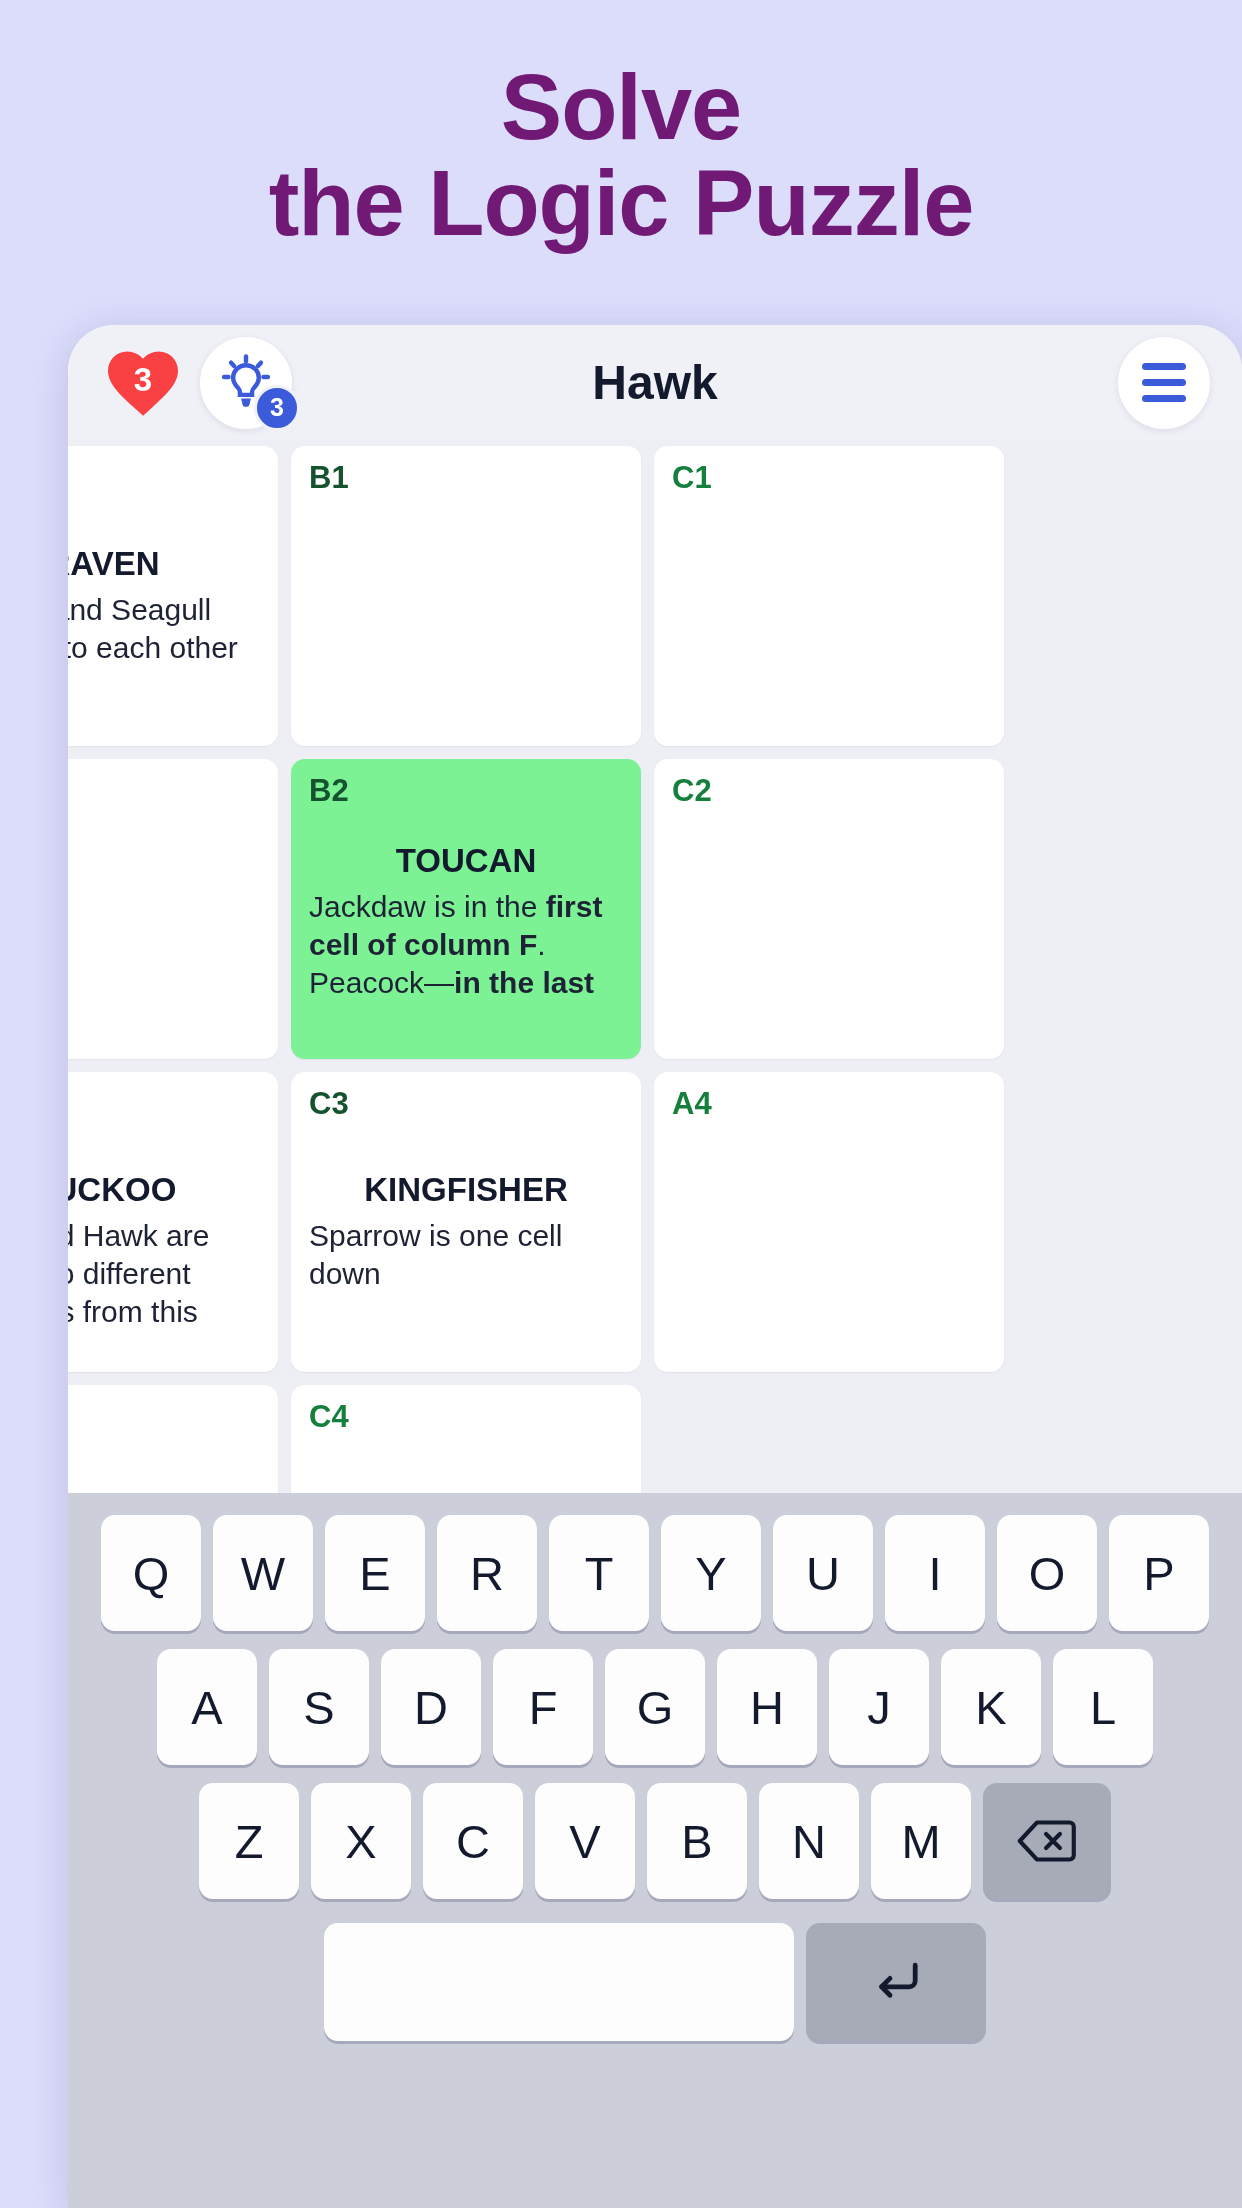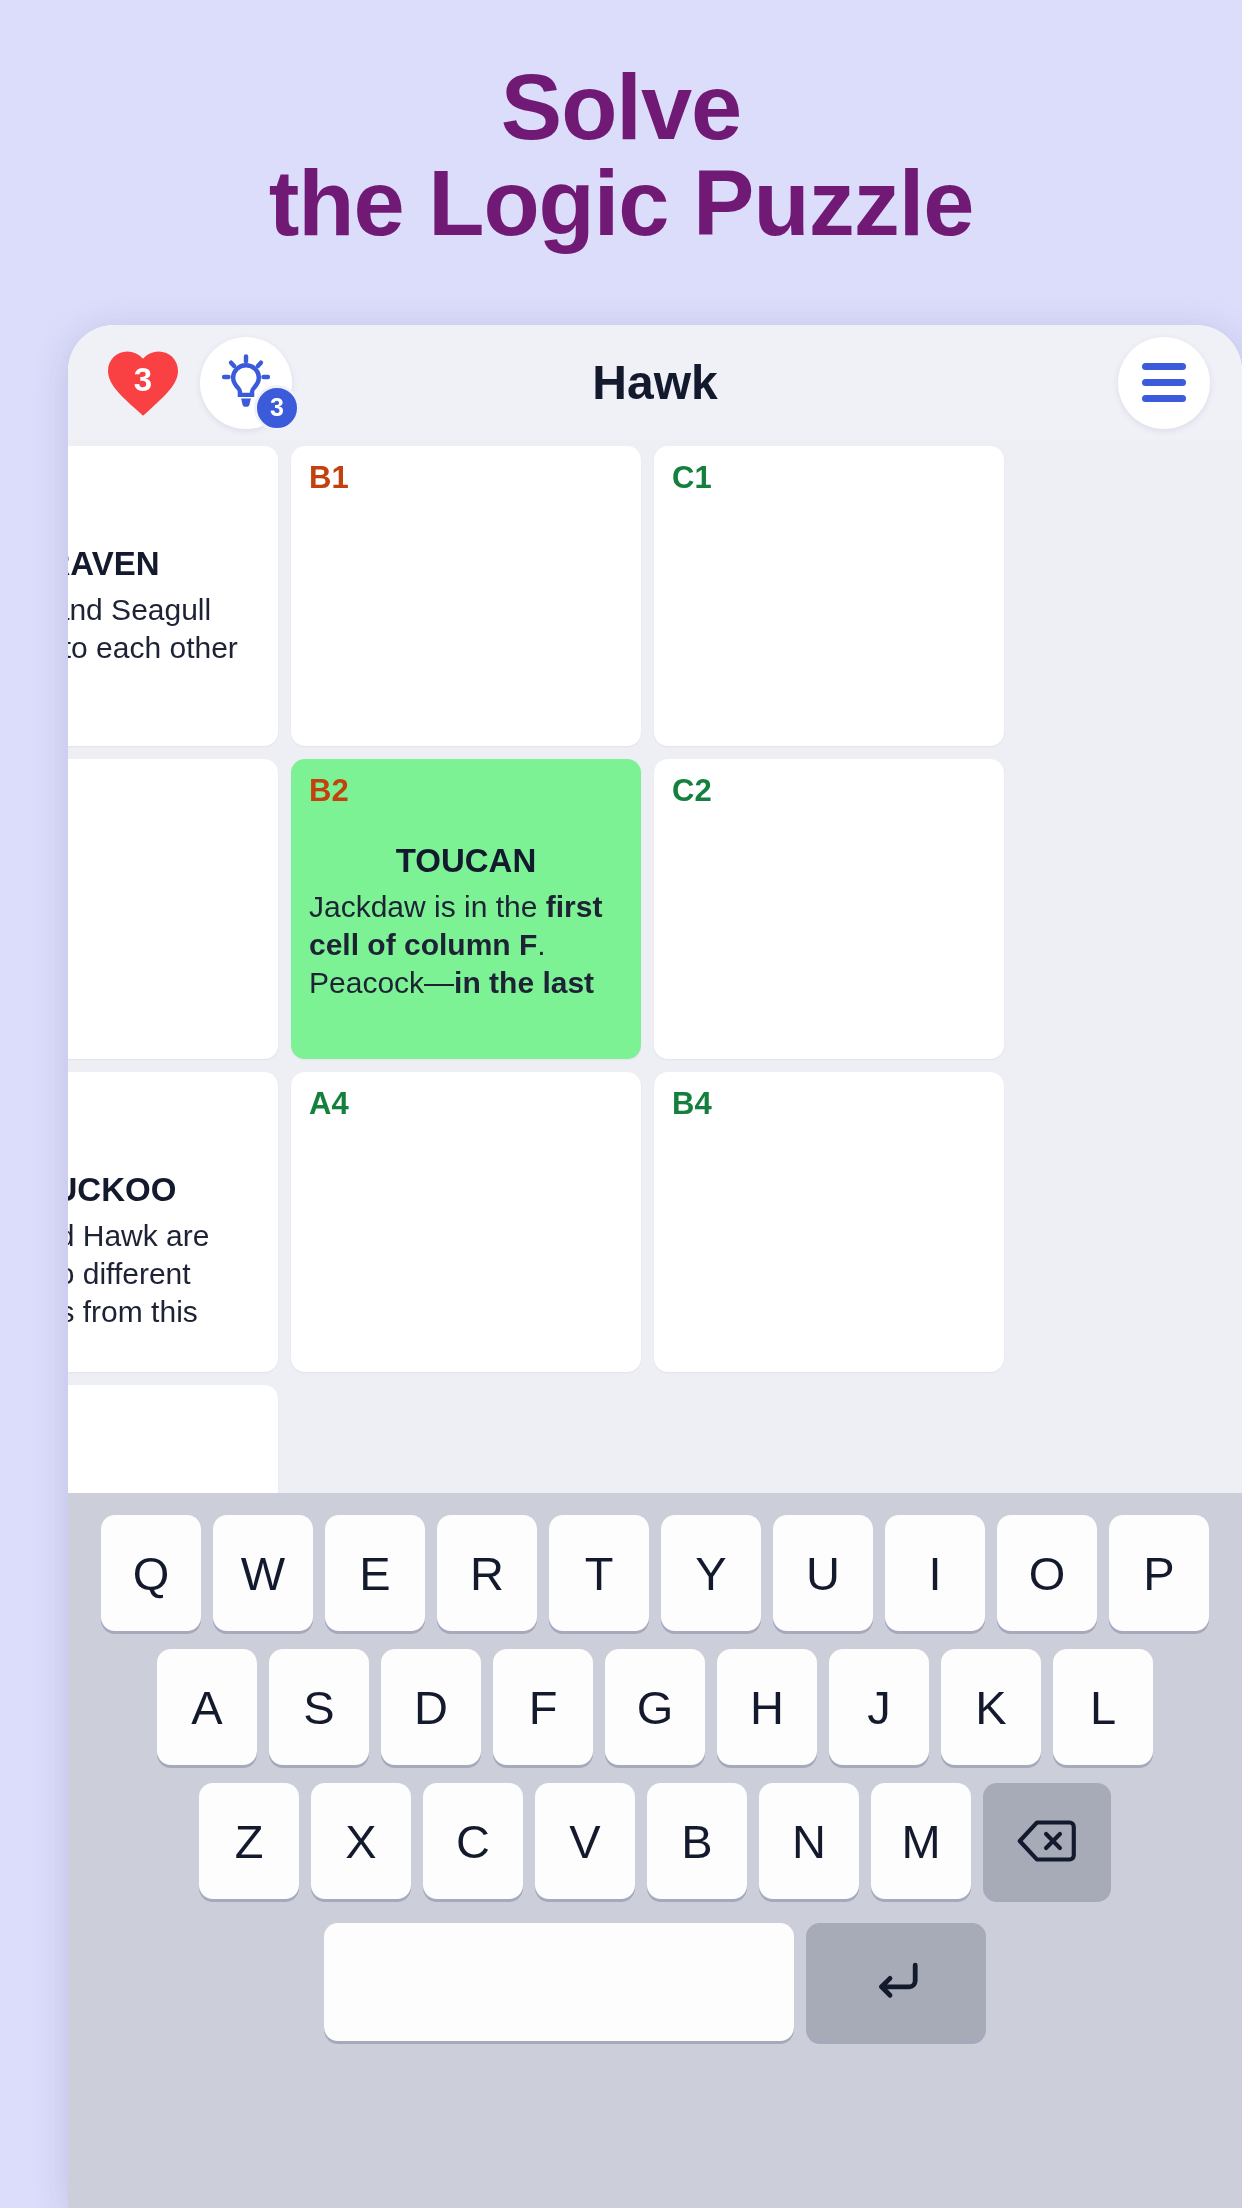--- a/index.html
+++ b/index.html
@@ -145,21 +145,21 @@
     box-shadow: 0 1px 2px rgba(40,40,80,0.06);
   }
   .cell.green { background: #7cf295; }
   .cell-label {
     font-size: 31px;
     font-weight: bold;
     color: #15803d;
     line-height: 1;
   }
   .cell.solved .cell-label,
-  .cell.green .cell-label { color: #c2410c; }
+  .cell.green .cell-label { color: #14532d; }
   .cell-word {
     text-align: center;
     font-size: 33px;
     font-weight: bold;
     color: #141a2e;
     margin-top: 52px;
     white-space: nowrap;
   }
   .cell.green .cell-word { margin-top: 36px; }
   .cell-clue {
@@ -281,20 +281,25 @@
           <div class="cell-clue">Jackdaw is in the <b>first cell of column F</b>. Peacock—<b>in the last</b></div>
         </div>
         <div class="cell">
           <div class="cell-label">C2</div>
         </div>
         <div class="cell solved">
           <div class="cell-label">A3</div>
           <div class="cell-word">CUCKOO</div>
           <div class="cell-clue">Crow and Hawk are along two different diagonals from this</div>
         </div>
+        <div class="cell solved">
+          <div class="cell-label">C3</div>
+          <div class="cell-word">KINGFISHER</div>
+          <div class="cell-clue">Sparrow is one cell down</div>
+        </div>
         <div class="cell">
           <div class="cell-label">A4</div>
         </div>
         <div class="cell">
           <div class="cell-label">B4</div>
         </div>
         <div class="cell">
           <div class="cell-label">C4</div>
         </div>
       </div>

